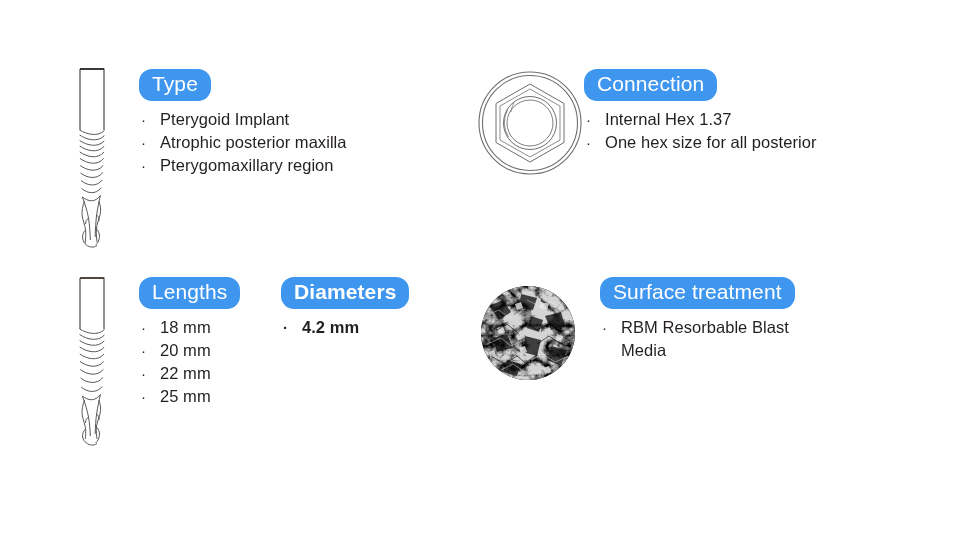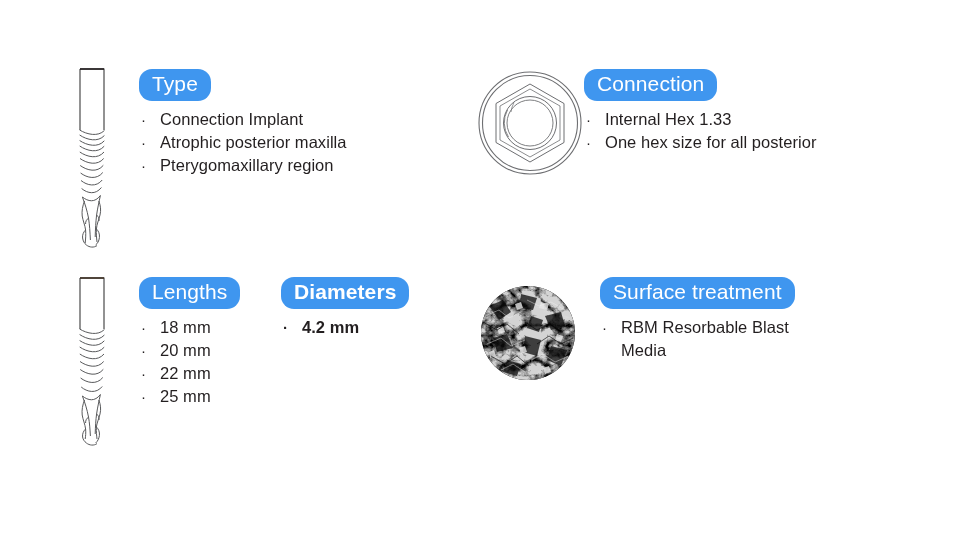--- a/index.html
+++ b/index.html
@@ -134,21 +134,21 @@
         <path d="M22.6 147 C24.4 148.6 25.4 150.6 25 153"></path>
       </g>
     </svg>
   </div>
 
   <div class="panel" id="panel-type">
     <div class="badge">Type</div>
     <ul class="bullets">
       <li>
         <span class="dot">·</span>
-        <span class="txt">Connection Implant</span>
+        <span class="txt">Pterygoid Implant</span>
       </li>
       <li>
         <span class="dot">·</span>
         <span class="txt">Atrophic posterior maxilla</span>
       </li>
       <li>
         <span class="dot">·</span>
         <span class="txt">Pterygomaxillary region</span>
       </li>
     </ul>
@@ -165,21 +165,21 @@
       <path d="M30.5 40 A26.5 26.5 0 0 0 31.5 67" stroke-width="0.8"></path>
       <path d="M37 32.5 A26.5 26.5 0 0 0 34 42" stroke-width="0.7"></path>
     </svg>
   </div>
 
   <div class="panel" id="panel-conn">
     <div class="badge">Connection</div>
     <ul class="bullets">
       <li>
         <span class="dot">·</span>
-        <span class="txt">Internal Hex 1.33</span>
+        <span class="txt">Internal Hex 1.37</span>
       </li>
       <li>
         <span class="dot">·</span>
         <span class="txt">One hex size for all posterior</span>
       </li>
     </ul>
   </div>
 
   <div class="implant-fig" id="implant-bottom">
     <svg width="36" height="170" viewBox="0 0 36 170" fill="none" stroke="#58595b" stroke-width="1.1">

